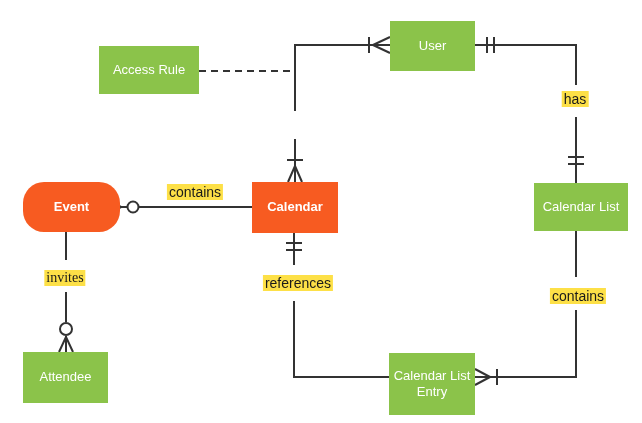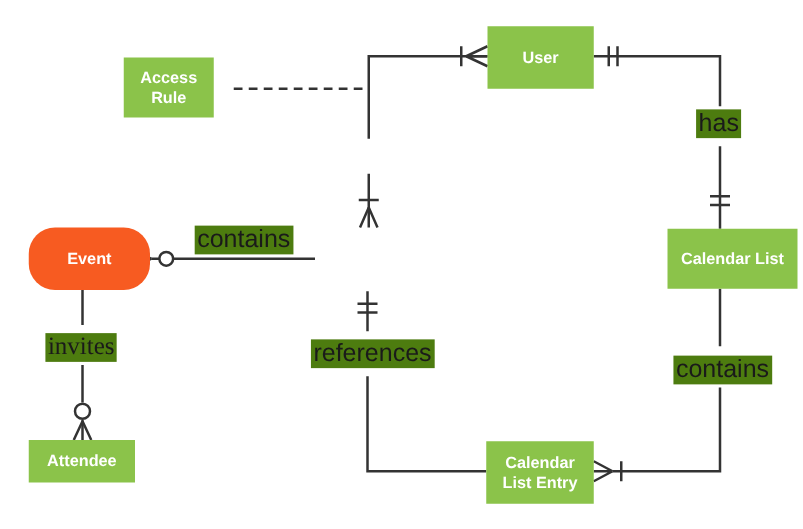--- a/index.html
+++ b/index.html
@@ -4,25 +4,25 @@
 <style>
   html,body{margin:0;padding:0;}
   body{font-family:"Liberation Sans",sans-serif;background:#ffffff;}
   .canvas{position:relative;width:642px;height:423px;background:#ffffff;overflow:hidden;}
   .wires{position:absolute;left:0;top:0;}
   .entity{
     position:absolute;display:flex;align-items:center;justify-content:center;
     text-align:center;color:#ffffff;font-size:13px;line-height:1.25;
     box-sizing:border-box;padding:2px 4px;
   }
-  .entity.green{background:#8BC34A;font-weight:700;}
+  .entity.green{background:#8BC34A;font-weight:400;}
   .entity.orange{background:#F75B21;font-weight:700;}
   .rel-label{
     position:absolute;transform:translate(-50%,-50%);
-    color:#1A1A1A;font-size:20px;white-space:nowrap;background:#4d7c0f;padding:0 2px;
+    color:#1A1A1A;font-size:14px;white-space:nowrap;background:#fde047;padding:0 2px;
   }
 </style>
 </head>
 <body>
 
 <div class="canvas">
 
   <svg class="wires" width="642" height="423" viewBox="0 0 642 423" fill="none" stroke="#333333" stroke-width="2">
 
     <g>
@@ -70,38 +70,41 @@
       <circle cx="66" cy="329" r="6" fill="#ffffff"></circle>
       <path d="M66 336 V352"></path>
       <path d="M59 352 L66 337 M73 352 L66 337"></path>
     </g>
   </svg>
 
   <div class="entity orange" style="left:23px;top:182px;width:97px;height:50px;border-radius:21px;">
     <span>Event</span>
   </div>
 
+  <div class="entity orange" style="left:252px;top:182px;width:86px;height:51px;">
+    <span>Calendar</span>
+  </div>
 
   <div class="entity green" style="left:390px;top:21px;width:85px;height:50px;">
     <span>User</span>
   </div>
 
-  <div class="entity green" style="left:99px;top:46px;width:72px;height:48px;">
+  <div class="entity green" style="left:99px;top:46px;width:100px;height:48px;">
     <span>Access Rule</span>
   </div>
 
-  <div class="entity green" style="left:534px;top:183px;width:104px;height:48px;">
+  <div class="entity green" style="left:534px;top:183px;width:94px;height:48px;">
     <span>Calendar List</span>
   </div>
 
-  <div class="entity green" style="left:23px;top:352px;width:85px;height:34px;">
+  <div class="entity green" style="left:23px;top:352px;width:85px;height:51px;">
     <span>Attendee</span>
   </div>
 
-  <div class="entity green" style="left:389px;top:353px;width:86px;height:50px;">
+  <div class="entity green" style="left:389px;top:353px;width:86px;height:62px;">
     <span>Calendar List Entry</span>
   </div>
 
   <div class="rel-label" style="left:195px;top:192px;">contains</div>
 
 
   <div class="rel-label" style="left:575px;top:99px;">has</div>
 
   <div class="rel-label" style="left:298px;top:283px;text-align:center;">references</div>
 

